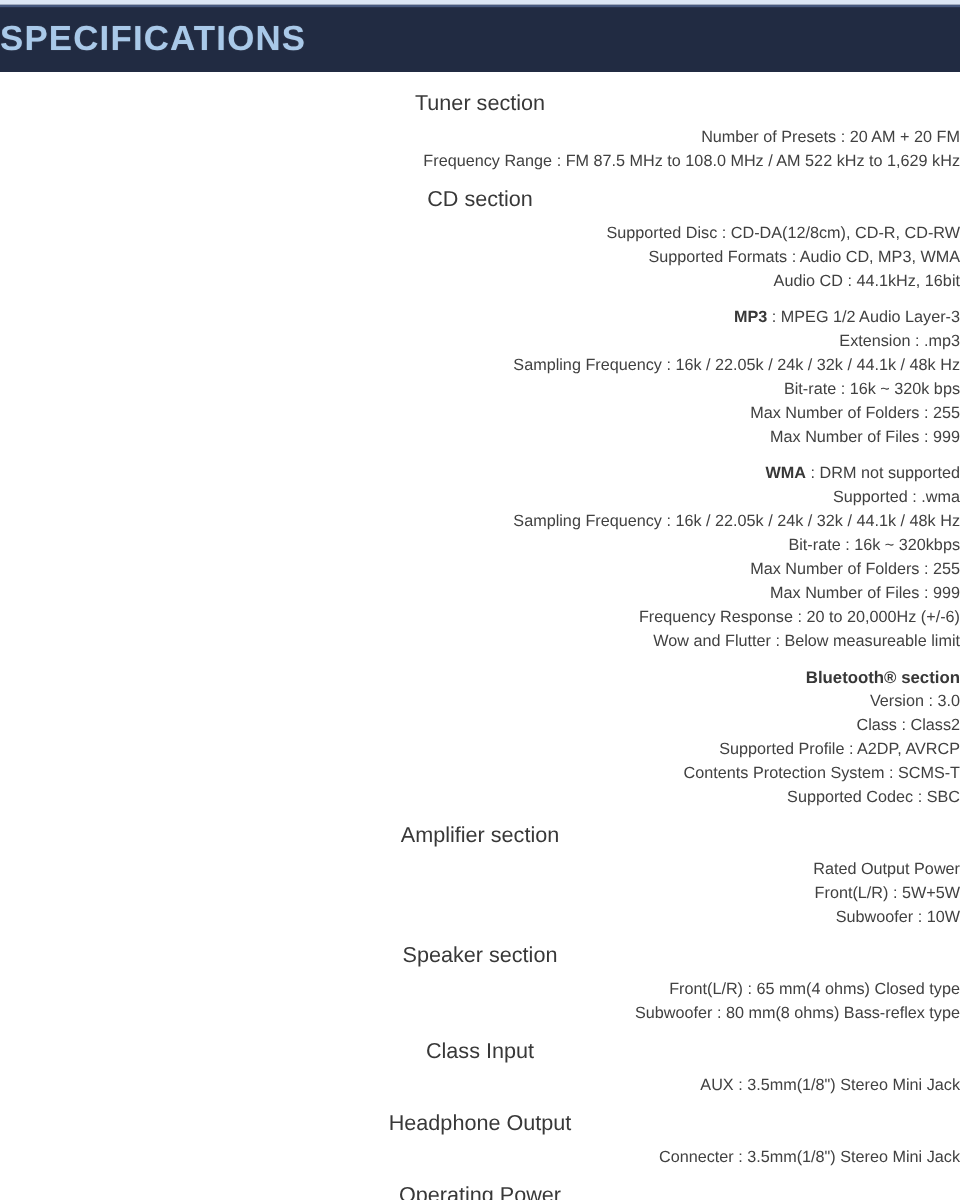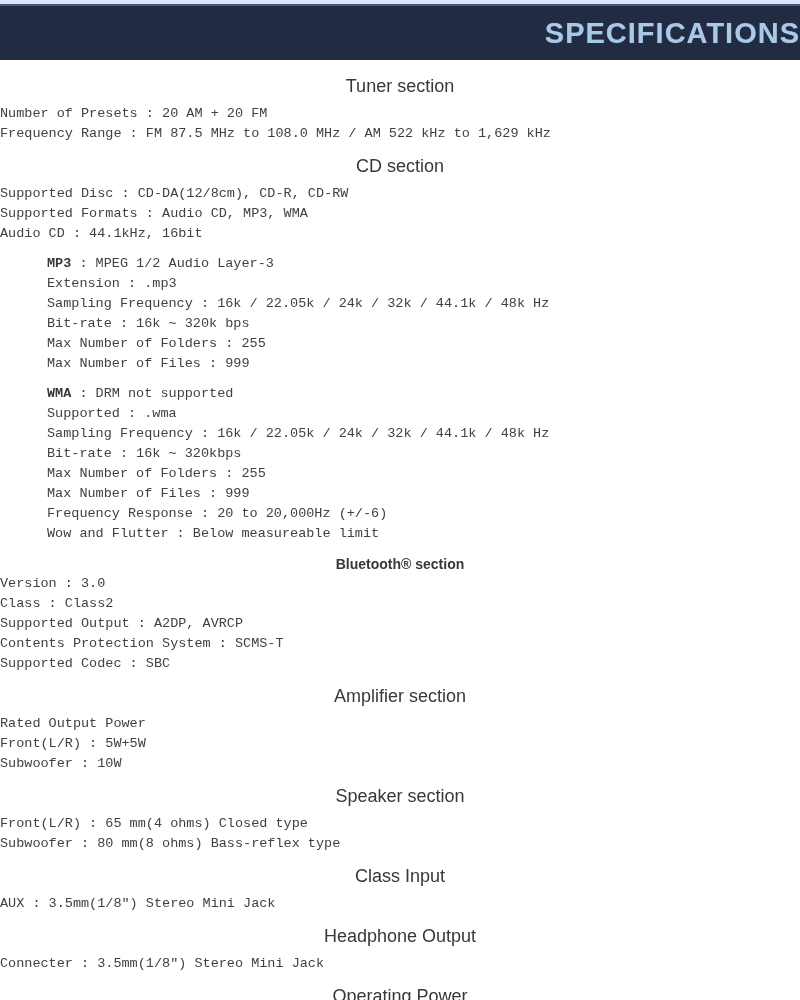--- a/index.html
+++ b/index.html
@@ -12,21 +12,21 @@
   }
   html,body{margin:0;padding:0;}
   body{
     width:800px;height:1000px;overflow:hidden;background:#ffffff;
     font-family:"Liberation Sans",sans-serif;
   }
   .top-strip{height:4px;background:var(--top-strip);}
   .banner{
     height:54px;background:var(--banner-bg);
     border-top:2px solid var(--accent-line);
-    display:flex;align-items:center;justify-content:flex-end;
+    display:flex;align-items:center;justify-content:flex-start;
   }
   .banner-title{
     color:var(--banner-title);
     font-size:29px;font-weight:700;letter-spacing:1px;
     text-shadow:0 0 1px rgba(255,255,255,0.25);
   }
   .spec-content{
     padding-top:4px;
     display:block;
     text-align:center;
@@ -34,30 +34,29 @@
   .heading-large{
     font-size:18px;line-height:24px;font-weight:400;
     color:var(--heading-text);
     margin:10px 0 6px;
     text-align:center;
   }
   .heading-small{
     font-size:14px;line-height:20px;font-weight:700;
     color:var(--heading-text);
     margin:10px 0 0;
-    text-align:center;
+    text-align:right;
   }
   .spec-group{margin:0;}
   .spec-group + .spec-group{margin-top:10px;padding-left:47px;}
   .spec-line{
     margin:0;
     font-size:13.5px;line-height:20px;
     color:var(--body-text);
-    text-align:left;
-    font-family:Liberation Mono, monospace;
+    text-align:right;
   }
   .spec-line strong{font-weight:700;color:var(--heading-text);}
 </style>
 </head>
 <body>
 
 <header>
   <div class="top-strip"></div>
   <div class="banner">
     <span class="banner-title">SPECIFICATIONS</span>
@@ -91,21 +90,21 @@
       <p class="spec-line">Bit-rate : 16k ~ 320kbps</p>
       <p class="spec-line">Max Number of Folders : 255</p>
       <p class="spec-line">Max Number of Files : 999</p>
       <p class="spec-line">Frequency Response : 20 to 20,000Hz (+/-6)</p>
       <p class="spec-line">Wow and Flutter : Below measureable limit</p>
     </div>
     <h2 class="heading-small">Bluetooth® section</h2>
     <div class="spec-group">
       <p class="spec-line">Version : 3.0</p>
       <p class="spec-line">Class : Class2</p>
-      <p class="spec-line">Supported Output : A2DP, AVRCP</p>
+      <p class="spec-line">Supported Profile : A2DP, AVRCP</p>
       <p class="spec-line">Contents Protection System : SCMS-T</p>
       <p class="spec-line">Supported Codec : SBC</p>
     </div>
     <h2 class="heading-large">Amplifier section</h2>
     <div class="spec-group">
       <p class="spec-line">Rated Output Power</p>
       <p class="spec-line">Front(L/R) : 5W+5W</p>
       <p class="spec-line">Subwoofer : 10W</p>
     </div>
     <h2 class="heading-large">Speaker section</h2>

